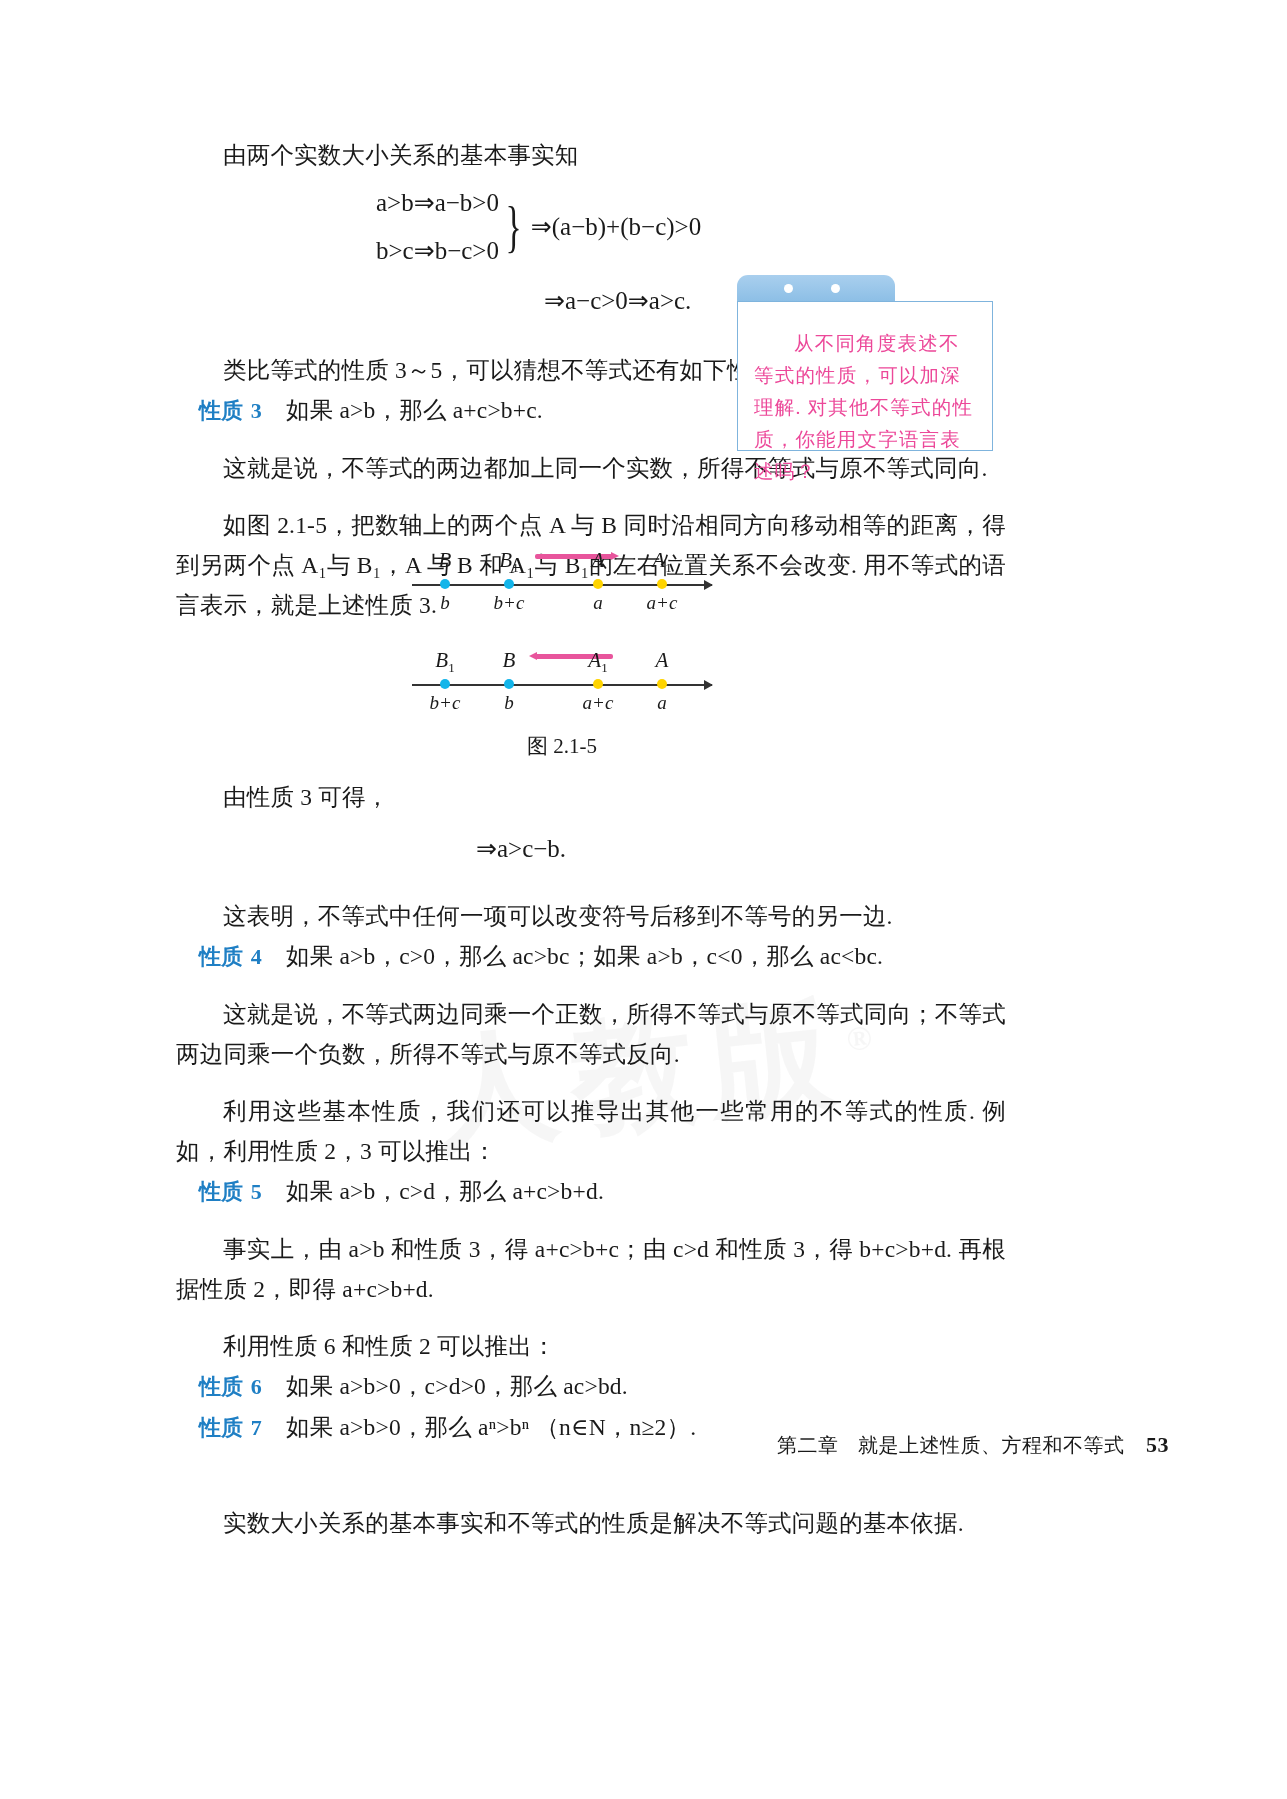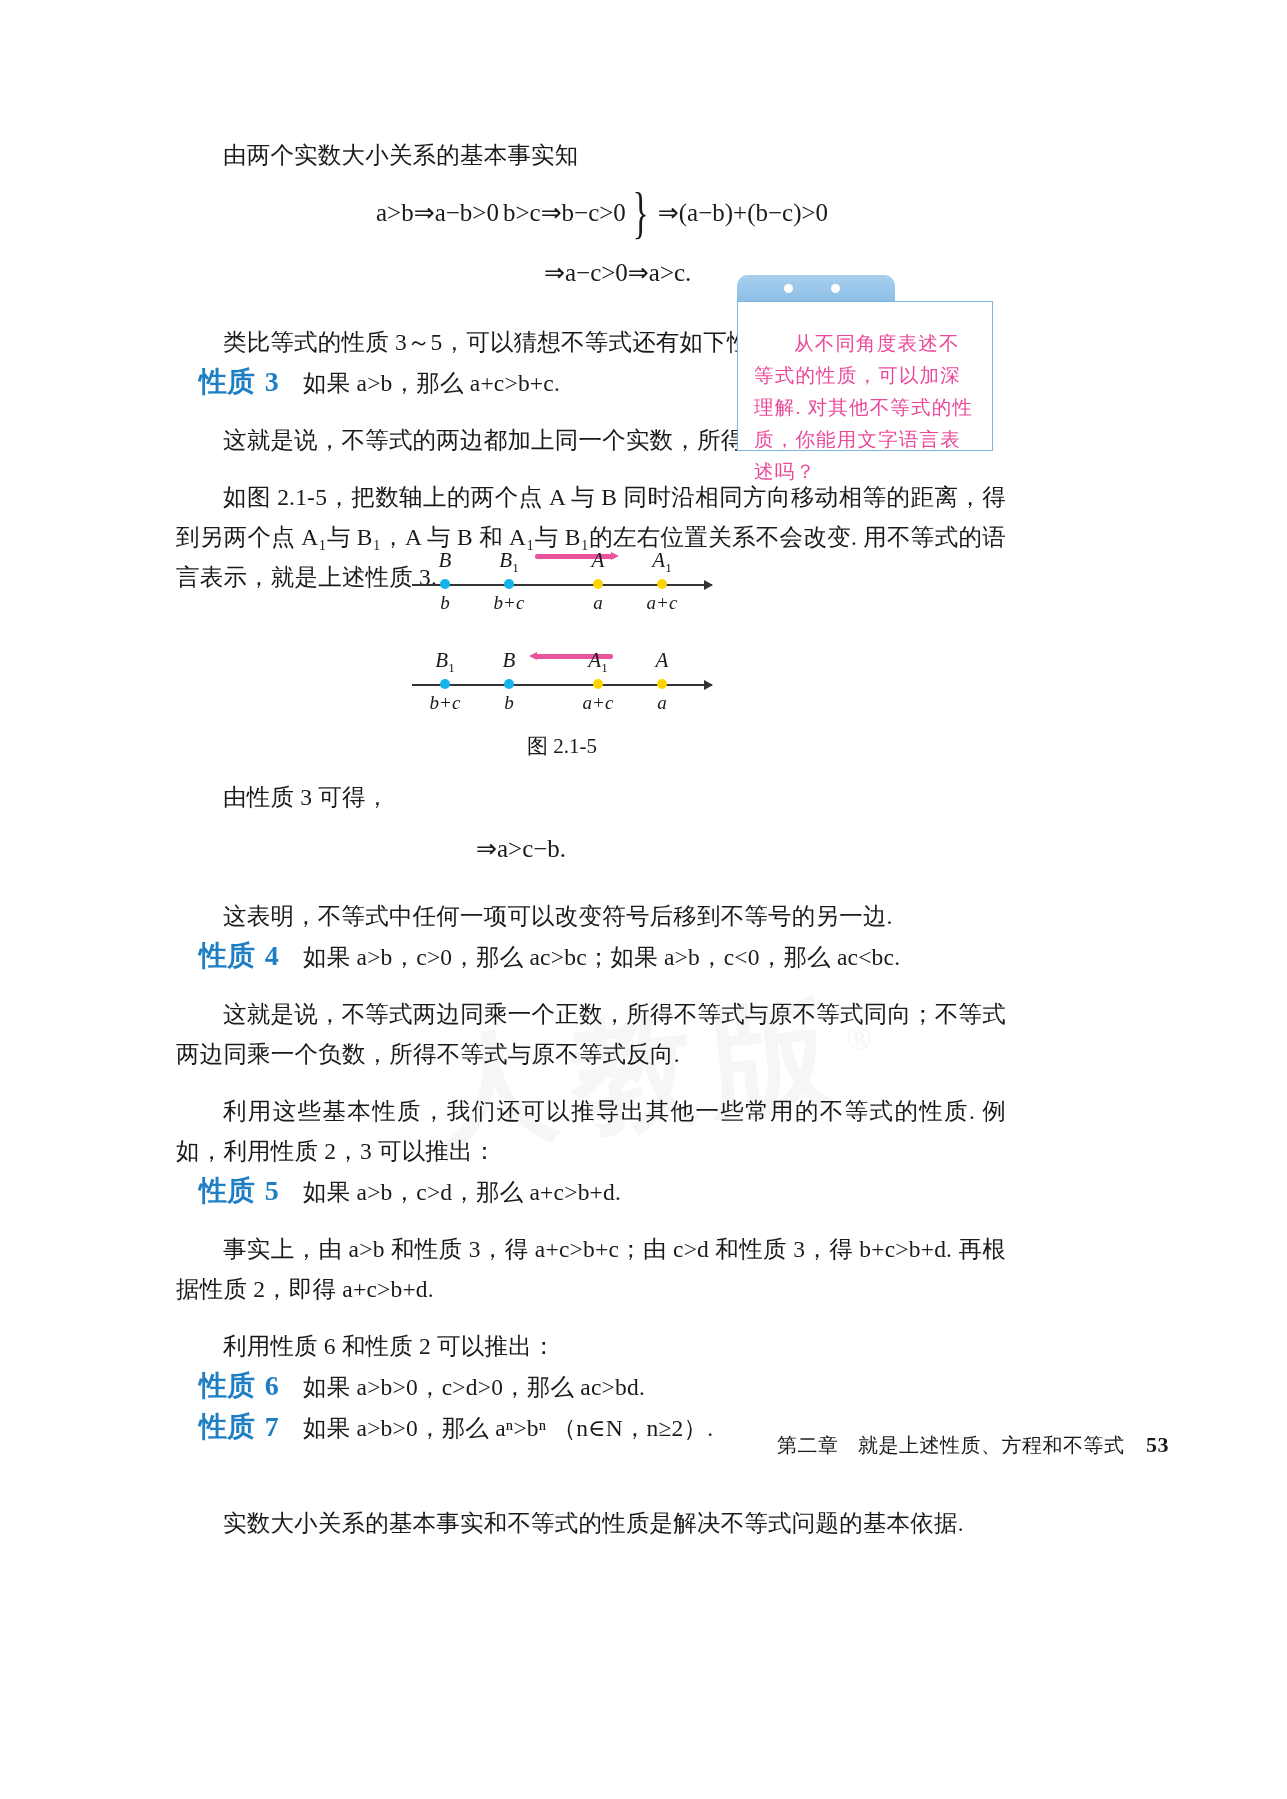--- a/index.html
+++ b/index.html
@@ -70,38 +70,38 @@
     white-space: nowrap;
   }
 
   .brace-block {
     position: relative;
     display: flex;
     align-items: center;
   }
   .brace-rows {
     display: flex;
-    flex-direction: row;
-    gap: 4px;
+    flex-direction: column;
+    gap: 12px;
   }
   .rbrace {
     font-size: 56px;
     line-height: 56px;
     font-family: "Liberation Serif", serif;
     margin: 0 2px 0 1px;
     transform: scaleX(.6);
     font-weight: 300;
   }
 
   
   .prop {
     color: #1f7fc4;
     font-weight: 700;
     font-family: "DejaVu Sans", "Liberation Sans", sans-serif;
-    font-size: 28px;
+    font-size: 22px;
     letter-spacing: 0px;
   }
   .prop .num { font-family: "Liberation Serif", serif; }
 
   
   .callout {
     position: absolute;
     left: 737px;
     top: 275px;
     width: 258px;

